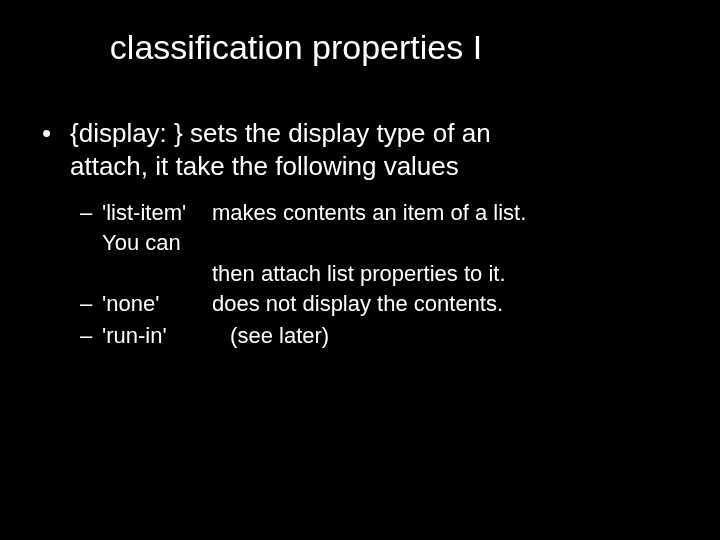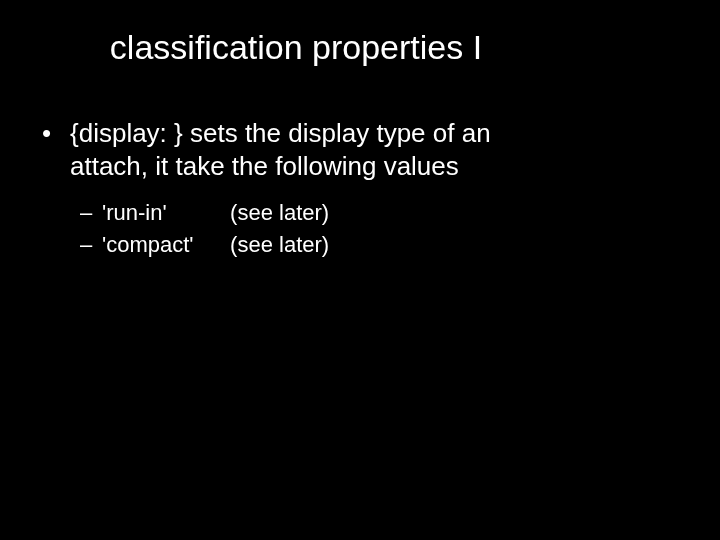--- a/index.html
+++ b/index.html
@@ -75,24 +75,28 @@
 
 <div class="slide">
   <div class="title">classification properties I</div>
 
   <div class="bullet">{display: } sets the display type of an attach, it take the following values</div>
 
   <div class="sublist">
 
 
 
+    <div class="subitem">
+      <span class="term">'list-item'</span><span class="desc">makes contents an item of a list. You can</span>
+    </div>
+    <div class="cont">then attach list properties to it.</div>
 
+    <div class="subitem">
+      <span class="term">'none'</span><span class="desc">does not display the contents.</span>
+    </div>
 
     <div class="subitem">
       <span class="term-wide">'run-in'</span><span class="desc"> (see later)</span>
     </div>
 
-    <div class="subitem">
-      <span class="term-wide">'compact'</span><span class="desc"> (see later)</span>
-    </div>
 
   </div>
 </div>
 
 </body></html>

